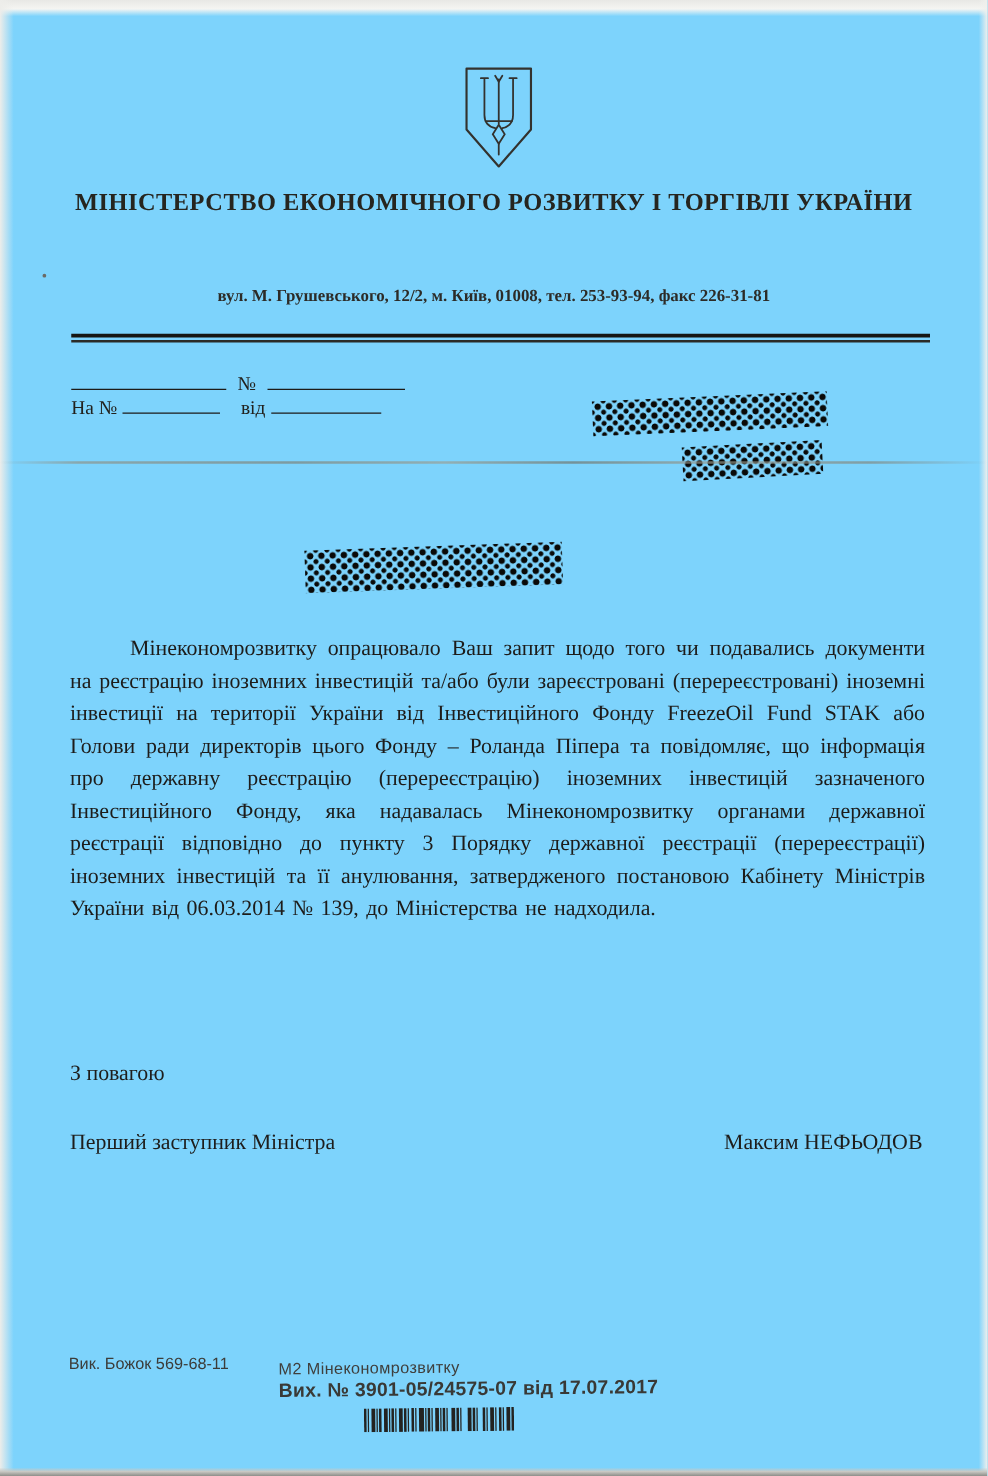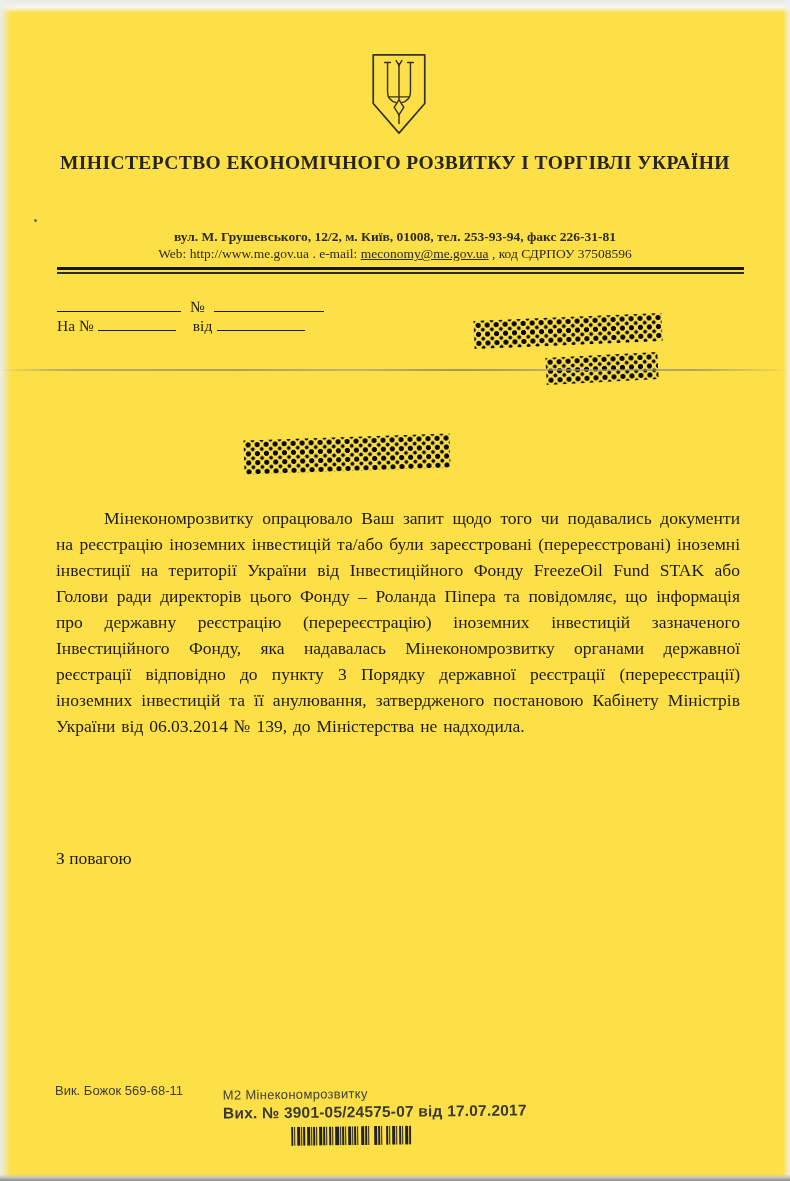--- a/index.html
+++ b/index.html
@@ -1,18 +1,18 @@
 <!DOCTYPE html>
 <html><head>
 <meta charset="utf-8">
 <style>
   html,body{margin:0;padding:0;background:#e9e9e6;}
   .page{
     position:relative;width:790px;height:1181px;margin:0 auto;
-    background:#fde047;overflow:hidden;
+    background:#7dd3fc;overflow:hidden;
     font-family:"Liberation Serif", serif;color:#1e1d1b;
   }
   
   .edge-top{position:absolute;top:0;left:0;width:100%;height:13px;
     background:linear-gradient(180deg,#e8e8e5 0%,#f5f5f2 55%,rgba(255,255,255,0) 100%);}
   .edge-left{position:absolute;top:0;left:0;width:11px;height:100%;
     background:linear-gradient(90deg,#ededea 0%,rgba(255,255,255,0) 100%);}
   .edge-right{position:absolute;top:0;right:0;width:7px;height:100%;
     background:linear-gradient(270deg,#f0f0ed 0%,rgba(255,255,255,0) 100%);}
   .edge-bottom{position:absolute;bottom:0;left:0;width:100%;height:7px;
@@ -95,37 +95,40 @@
         <path d="M41,11 H47"></path>
         <path d="M29,9 L32,14 L35,9"></path>
       <path d="M21,47 H43"></path>
       <path d="M32,50 L37,58 L32,66 L27,58 Z"></path>
       <path d="M32,66 V75"></path>
     </g>
   </svg>
 
   <div class="org-name">МІНІСТЕРСТВО ЕКОНОМІЧНОГО РОЗВИТКУ І ТОРГІВЛІ УКРАЇНИ</div>
   <div class="addr1">вул. М. Грушевського, 12/2,  м. Київ, 01008,  тел. 253-93-94, факс 226-31-81</div>
-  <div class="addr2"><span>Web: http://www.me.gov.ua . e-mail: </span><span class="email">meconomy@me.gov.ua</span><span> ,  код  СДРПОУ 37508596</span></div>
 
   <div class="rule"></div>
 
   <div class="refs">
     <div class="row"><span class="blank b1"></span><span class="no1">№</span><span class="blank b2"></span></div>
     <div class="row"><span>На №</span><span class="blank b3"></span><span class="vid">від</span><span class="blank b4"></span></div>
   </div>
 
   <div class="redact redact-1"></div>
   <div class="redact redact-2"></div>
   <div class="redact redact-3"></div>
   <div class="scanline"></div>
 
   <div class="body-par">Мінекономрозвитку опрацювало Ваш запит щодо того чи подавались документи на реєстрацію іноземних інвестицій та/або були зареєстровані (перереєстровані) іноземні інвестиції на території України від Інвестиційного Фонду FreezeOil Fund STAK або Голови ради директорів цього Фонду – Роланда Піпера та повідомляє, що інформація про державну реєстрацію (перереєстрацію) іноземних інвестицій зазначеного Інвестиційного Фонду, яка надавалась Мінекономрозвитку органами державної реєстрації відповідно до пункту 3 Порядку державної реєстрації (перереєстрації) іноземних інвестицій та її анулювання, затвердженого постановою Кабінету Міністрів України від 06.03.2014 № 139, до Міністерства не надходила.</div>
 
   <div class="salutation">З повагою</div>
+  <div class="sign-row">
+    <span>Перший заступник Міністра</span>
+    <span>Максим НЕФЬОДОВ</span>
+  </div>
 
   <div class="executor">Вик. Божок 569-68-11</div>
   <div class="stamp">
     <div class="stamp-l1">М2 Мінекономрозвитку</div>
     <div class="stamp-l2">Вих. № 3901-05/24575-07 від 17.07.2017</div>
     <svg class="barcode" viewBox="0 0 120 19" preserveAspectRatio="none">
       <g fill="#232321">
         <rect x="0" width="2" height="19"></rect>
           <rect x="3" width="1" height="19"></rect>
           <rect x="6" width="3" height="19"></rect>

